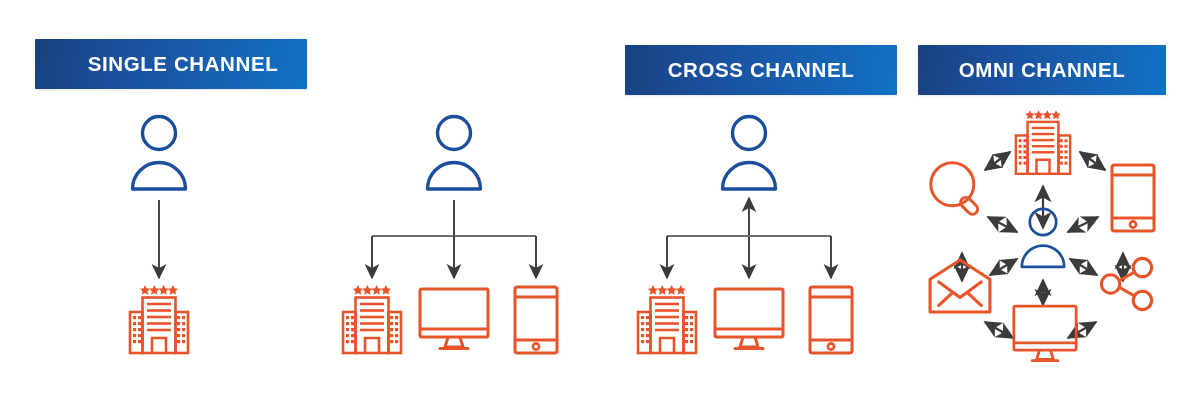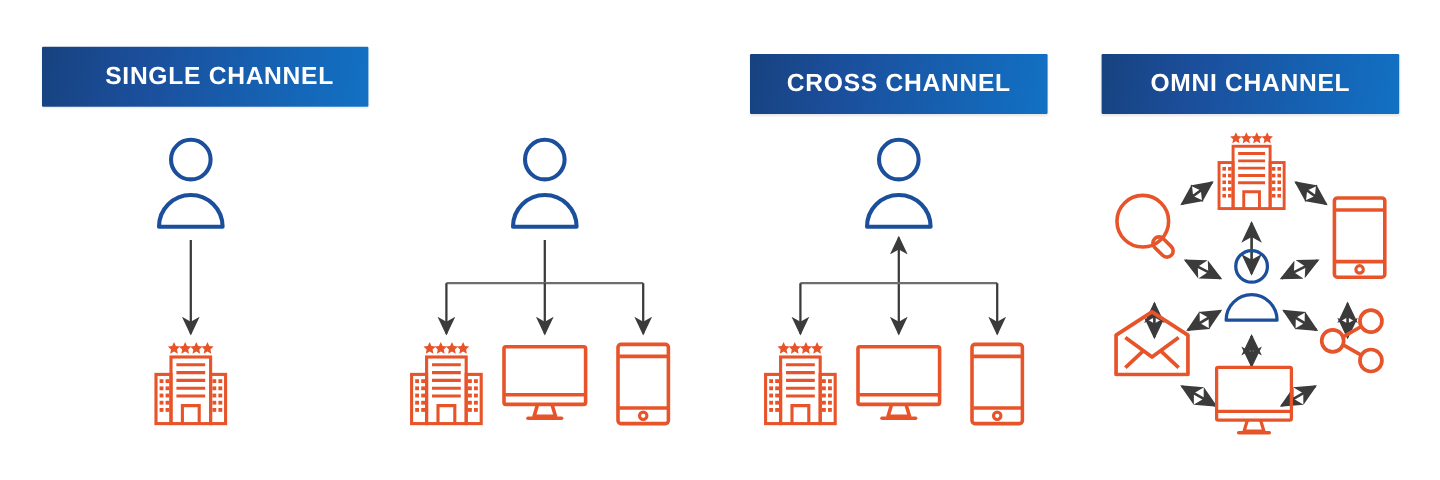--- a/index.html
+++ b/index.html
@@ -32,21 +32,21 @@
 </head>
 <body>
 
 <div class="stage">
 
   <div class="banner" style="left:35px;top:39px;width:248px;background:linear-gradient(100deg,#17427F 0%,#1B4E9B 30%,#1271C4 100%);padding-left:24px;">
     <span>SINGLE CHANNEL</span>
   </div>
 
 
-  <div class="banner" style="left:625px;top:45px;width:248px;background:linear-gradient(100deg,#17427F 0%,#1B4E9B 30%,#1271C4 100%);align-items:center;">
+  <div class="banner" style="left:625px;top:45px;width:272px;background:linear-gradient(100deg,#17427F 0%,#1B4E9B 30%,#1271C4 100%);align-items:center;">
     <span>CROSS CHANNEL</span>
   </div>
 
   <div class="banner" style="left:918px;top:45px;width:248px;background:linear-gradient(100deg,#17427F 0%,#1B4E9B 30%,#1271C4 100%);">
     <span>OMNI CHANNEL</span>
   </div>
 
   <div class="svgwrap" style="left:0;top:0;width:1200px;height:400px;">
   <svg width="1200" height="400" viewBox="0 0 1200 400">
     <defs>

